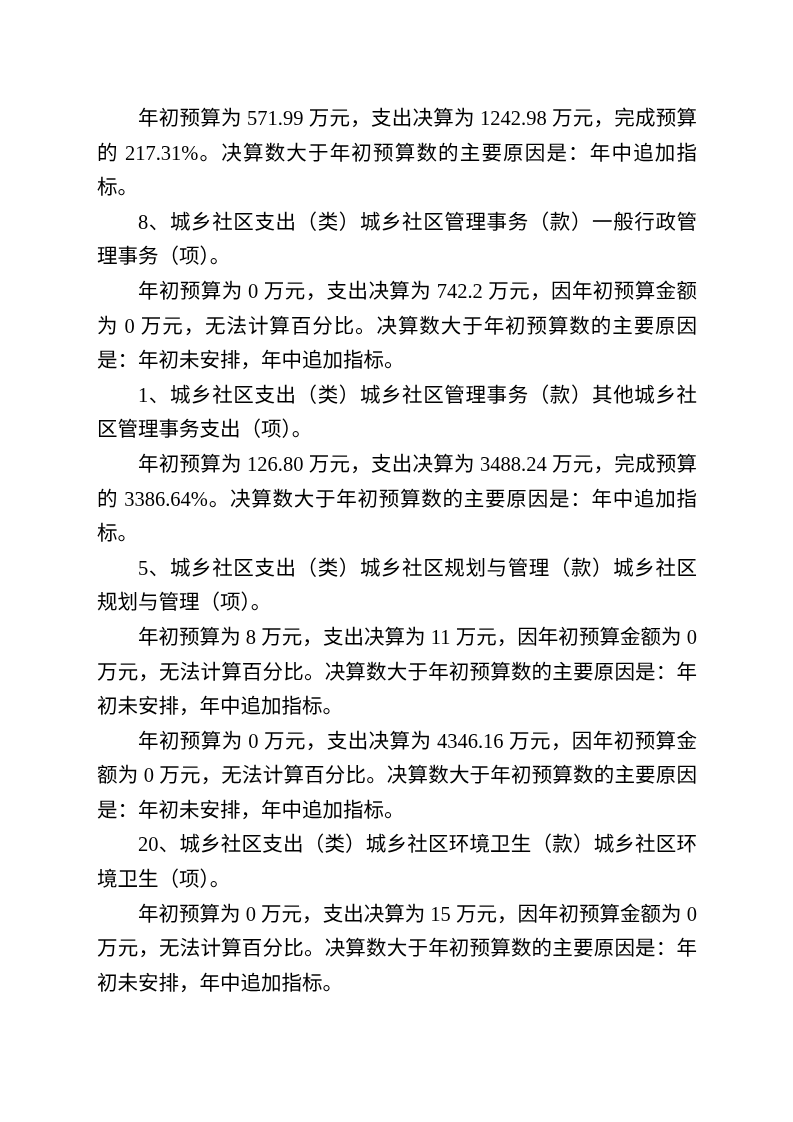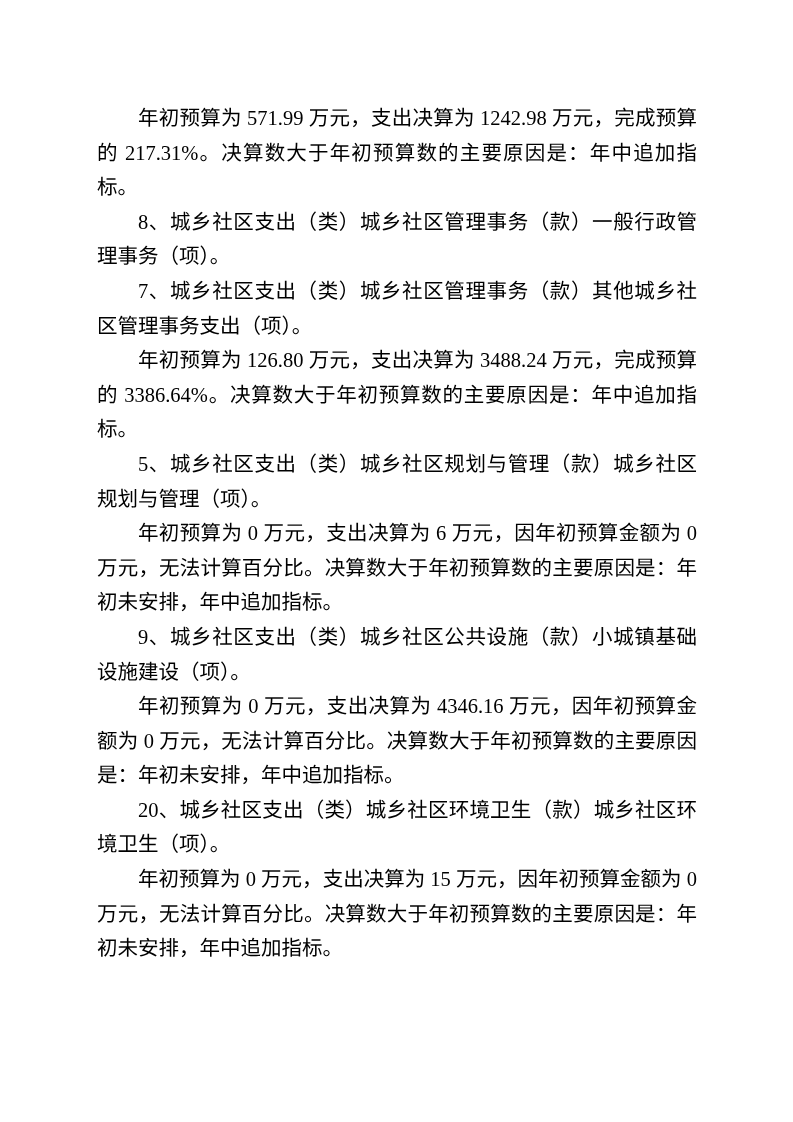--- a/index.html
+++ b/index.html
@@ -36,22 +36,22 @@
     -webkit-font-smoothing: antialiased;
   }
 </style>
 </head>
 <body>
 
 <div class="page">
   <div class="doc-body">
       <p class="para">年初预算为 571.99 万元，支出决算为 1242.98 万元，完成预算的 217.31%。决算数大于年初预算数的主要原因是：年中追加指标。</p>
       <p class="para">8、城乡社区支出（类）城乡社区管理事务（款）一般行政管理事务（项）。</p>
-      <p class="para">7、城乡社区支出（类）城乡社区管理事务（款）其他城乡社区管理事务支出（项）。</p>
+      <p class="para">年初预算为 0 万元，支出决算为 742.2 万元，因年初预算金额为 0 万元，无法计算百分比。决算数大于年初预算数的主要原因是：年初未安排，年中追加指标。</p>
+      <p class="para">1、城乡社区支出（类）城乡社区管理事务（款）其他城乡社区管理事务支出（项）。</p>
       <p class="para">年初预算为 126.80 万元，支出决算为 3488.24 万元，完成预算的 3386.64%。决算数大于年初预算数的主要原因是：年中追加指标。</p>
       <p class="para">5、城乡社区支出（类）城乡社区规划与管理（款）城乡社区规划与管理（项）。</p>
-      <p class="para">年初预算为 0 万元，支出决算为 6 万元，因年初预算金额为 0 万元，无法计算百分比。决算数大于年初预算数的主要原因是：年初未安排，年中追加指标。</p>
-      <p class="para">9、城乡社区支出（类）城乡社区公共设施（款）小城镇基础设施建设（项）。</p>
+      <p class="para">年初预算为 8 万元，支出决算为 11 万元，因年初预算金额为 0 万元，无法计算百分比。决算数大于年初预算数的主要原因是：年初未安排，年中追加指标。</p>
       <p class="para">年初预算为 0 万元，支出决算为 4346.16 万元，因年初预算金额为 0 万元，无法计算百分比。决算数大于年初预算数的主要原因是：年初未安排，年中追加指标。</p>
       <p class="para">20、城乡社区支出（类）城乡社区环境卫生（款）城乡社区环境卫生（项）。</p>
       <p class="para">年初预算为 0 万元，支出决算为 15 万元，因年初预算金额为 0 万元，无法计算百分比。决算数大于年初预算数的主要原因是：年初未安排，年中追加指标。</p>
     </div>
 </div>
 
 </body></html>

